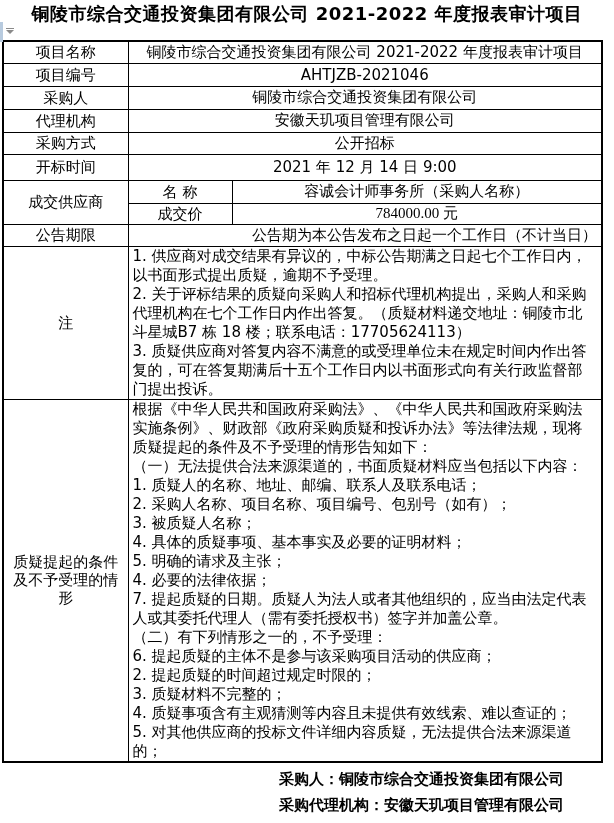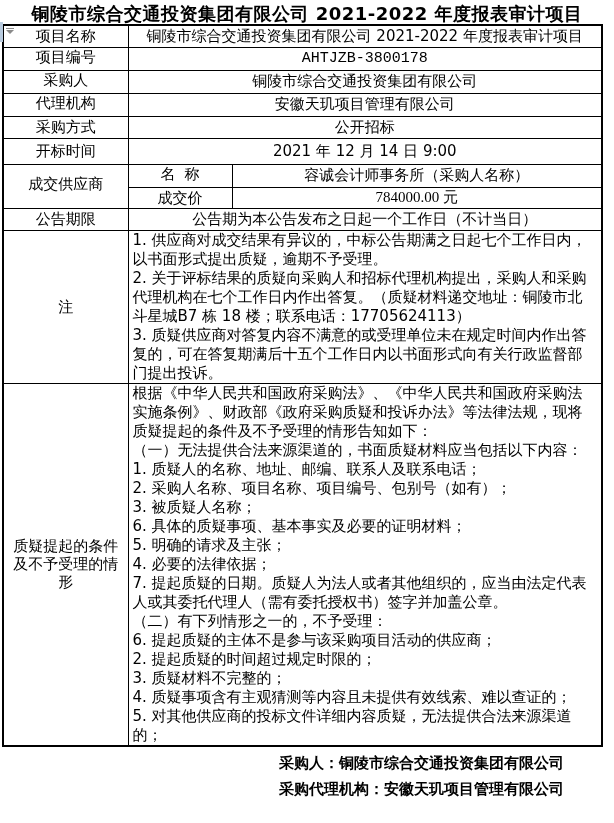--- a/index.html
+++ b/index.html
@@ -17,33 +17,33 @@
 
   .title{
     text-align:center;font-weight:bold;font-size:18px;line-height:21px;
     padding-top:3px;letter-spacing:0.5px;
   }
   .caret{display:inline-block;width:2px;height:17px;background:#000;
     vertical-align:-3px;margin-left:1px;}
 
   table.doc{
     border-collapse:collapse;table-layout:fixed;
-    width:601px;margin:0 0 0 2px;
+    width:601px;margin:16px 0 0 2px;
     border:2px solid #000;
   }
   table.doc td{
     border:1px solid #000;font-size:15px;padding:0 4px;
     overflow:hidden;word-break:break-all;
   }
   td.lbl{text-align:center;vertical-align:middle;line-height:18px;}
   td.valc{text-align:center;vertical-align:middle;}
-  td.vall{text-align:center;vertical-align:middle;padding:2px 6px;line-height:19px;}
+  td.vall{text-align:right;vertical-align:middle;padding:2px 6px;line-height:19px;}
   td.paras{text-align:left;vertical-align:middle;padding:3px 6px;line-height:19px;}
   .para{margin:0;}
-  tr.r22{height:22px;} tr.r23{height:23px;font-family:Liberation Mono, monospace;} tr.r26{height:26px;} tr.r21{height:21px;font-family:Liberation Serif, serif;}
+  tr.r22{height:22px;} tr.r23{height:23px;} tr.r26{height:26px;} tr.r21{height:21px;font-family:Liberation Serif, serif;}
   tr.note-row{height:150px;} tr.cond-row{height:346px;}
 
   .footer{
     margin-top:3px;text-align:right;padding-right:50px;
     font-weight:bold;font-size:15px;line-height:26px;
   }
   .footer div{white-space:pre;}
 </style>
 </head>
 <body>
@@ -65,21 +65,21 @@
       <col>
     </colgroup>
 
   <tbody>
       <tr class="r22">
     <td class="lbl">项目名称</td>
     <td class="valc" colspan="2">铜陵市综合交通投资集团有限公司 2021-2022 年度报表审计项目</td>
   </tr>
   <tr class="r23">
     <td class="lbl">项目编号</td>
-    <td class="valc" colspan="2">AHTJZB-3800178</td>
+    <td class="valc" colspan="2">AHTJZB-2021046</td>
   </tr>
   <tr class="r23">
     <td class="lbl">采购人</td>
     <td class="valc" colspan="2">铜陵市综合交通投资集团有限公司</td>
   </tr>
   <tr class="r23">
     <td class="lbl">代理机构</td>
     <td class="valc" colspan="2">安徽天玑项目管理有限公司</td>
   </tr>
   <tr class="r22">
@@ -116,21 +116,21 @@
   </tr>
 
   <tr class="cond-row">
     <td class="lbl">质疑提起的条件及不予受理的情形</td>
     <td class="paras" colspan="2">
       <p class="para">根据《中华人民共和国政府采购法》、《中华人民共和国政府采购法实施条例》、财政部《政府采购质疑和投诉办法》等法律法规，现将质疑提起的条件及不予受理的情形告知如下：</p>
       <p class="para">（一）无法提供合法来源渠道的，书面质疑材料应当包括以下内容：</p>
       <p class="para">1. 质疑人的名称、地址、邮编、联系人及联系电话；</p>
       <p class="para">2. 采购人名称、项目名称、项目编号、包别号（如有）；</p>
       <p class="para">3. 被质疑人名称；</p>
-      <p class="para">6. 具体的质疑事项、基本事实及必要的证明材料；</p>
+      <p class="para">4. 具体的质疑事项、基本事实及必要的证明材料；</p>
       <p class="para">5. 明确的请求及主张；</p>
       <p class="para">4. 必要的法律依据；</p>
       <p class="para">7. 提起质疑的日期。质疑人为法人或者其他组织的，应当由法定代表人或其委托代理人（需有委托授权书）签字并加盖公章。</p>
       <p class="para">（二）有下列情形之一的，不予受理：</p>
       <p class="para">6. 提起质疑的主体不是参与该采购项目活动的供应商；</p>
       <p class="para">2. 提起质疑的时间超过规定时限的；</p>
       <p class="para">3. 质疑材料不完整的；</p>
       <p class="para">4. 质疑事项含有主观猜测等内容且未提供有效线索、难以查证的；</p>
       <p class="para">5. 对其他供应商的投标文件详细内容质疑，无法提供合法来源渠道的；</p>
     </td>

